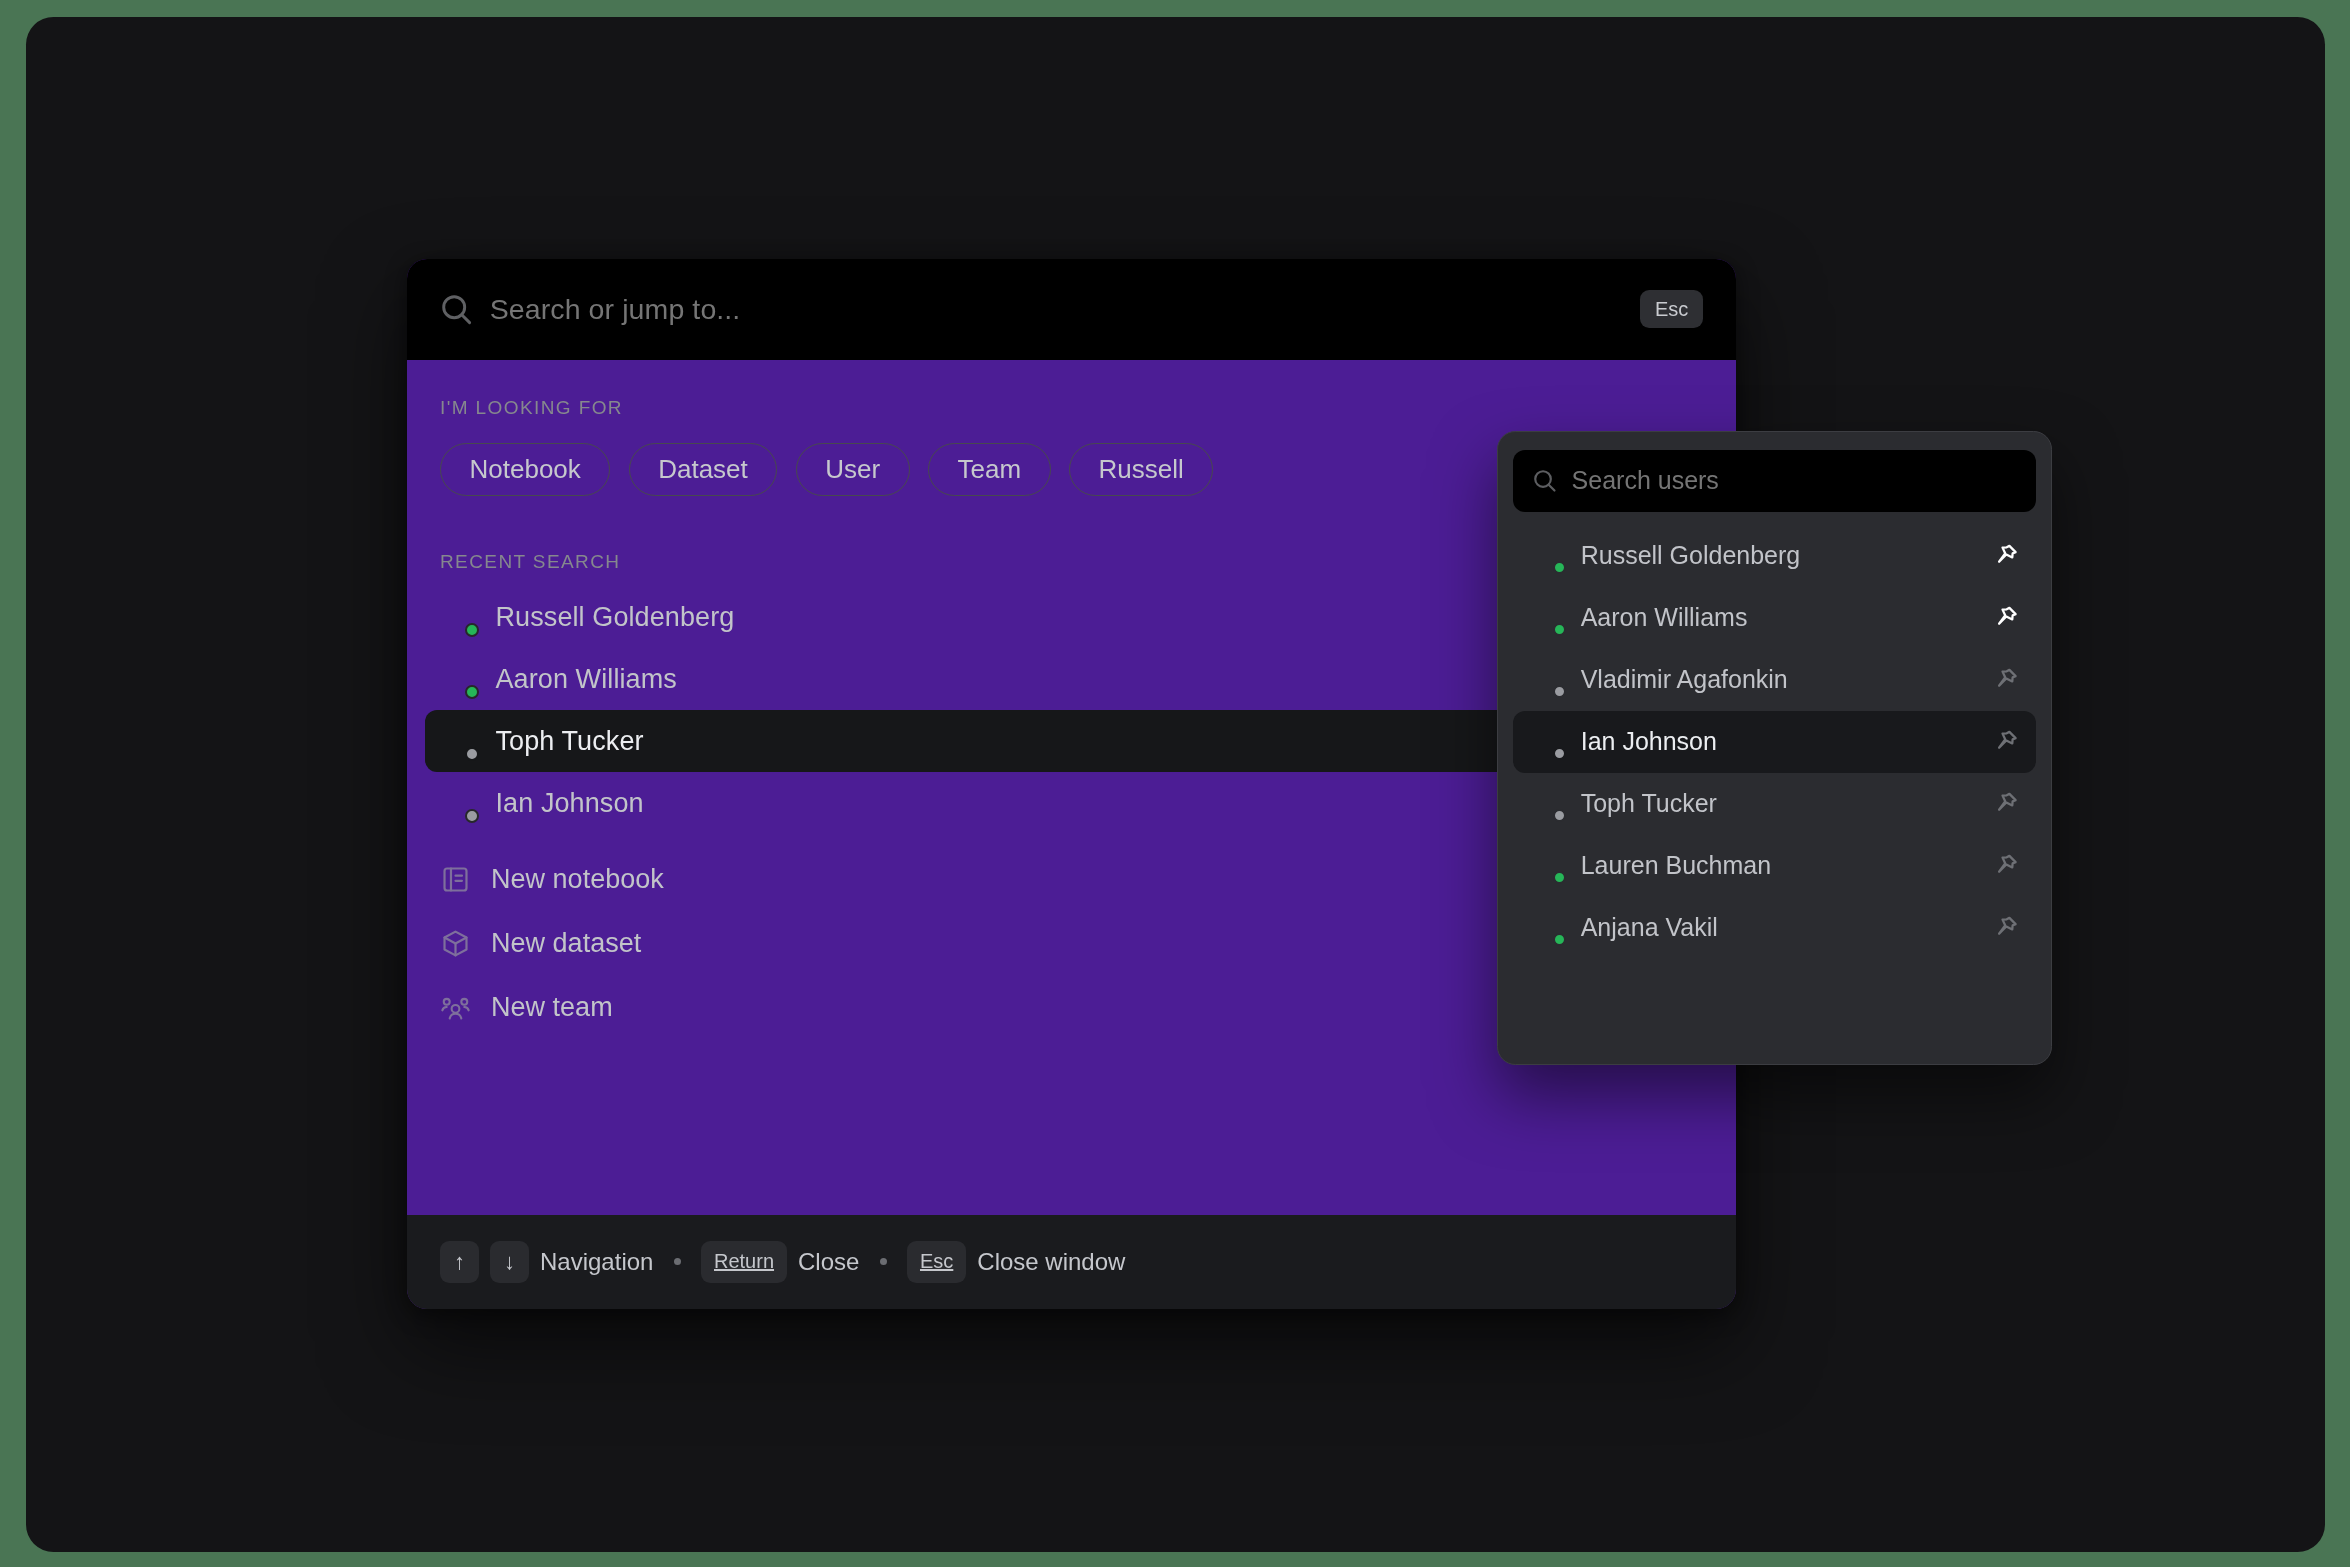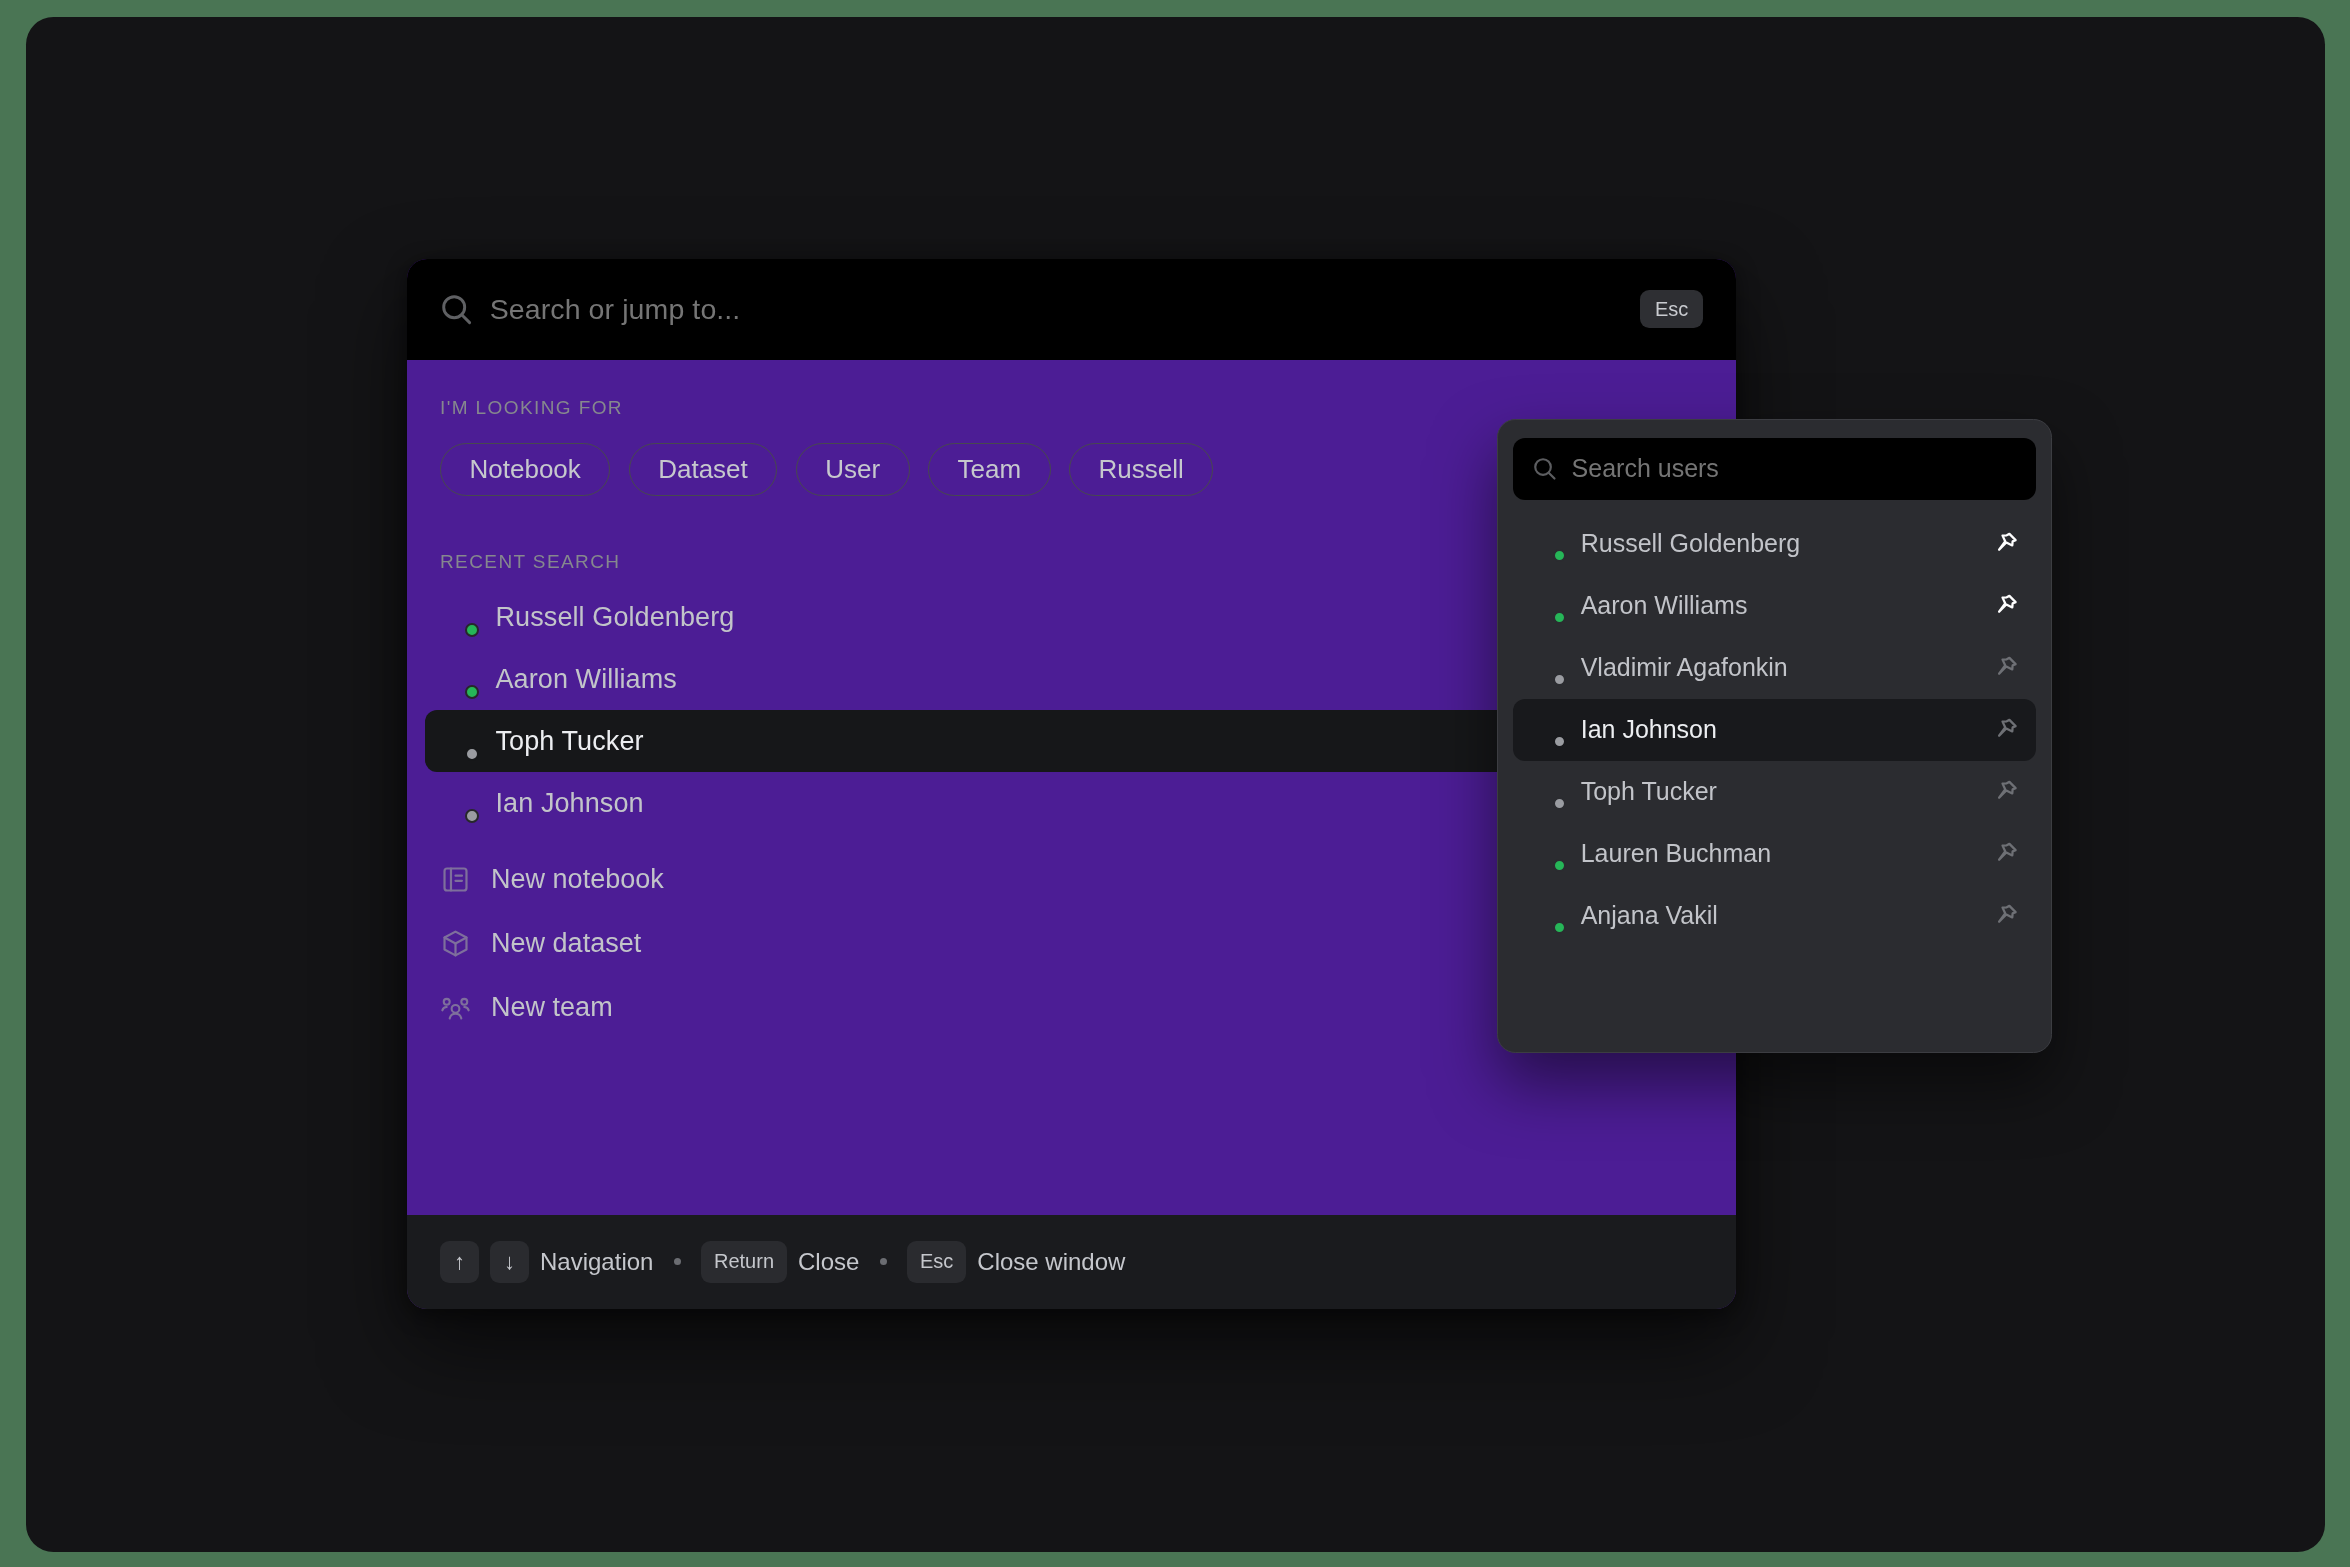--- a/index.html
+++ b/index.html
@@ -186,32 +186,32 @@
   }
   .fkey {
     background: #2a2b2f;
     color: #c5c7cc;
     border-radius: 9.2px;
     width: 39px; height: 42px;
     display: flex; align-items: center; justify-content: center;
     font-size: 22px;
     margin-right: 11px;
   }
-  .fkey.wide { width: auto; padding: 0 13px; font-size: 20px; }
+  .fkey.wide { width: auto; padding: 0 13px; font-size: 20px; text-decoration: underline; }
   .ftext { color: #c5c7cc; font-size: 24px; margin-right: 13px; }
   .fdot {
     width: 7.3px; height: 7.3px; border-radius: 50%;
     background: #6b6d72; margin: 0 20px 0 7.3px;
   }
 
   
   #userpanel {
     position: absolute;
     left: 1471px;
-    top: 402px;
+    top: 414px;
     width: 555px;
     height: 634px;
     background: #2b2c30;
     border: 1.5px solid #3c3d42;
     border-radius: 18.4px;
     box-shadow: 0 31px 64px rgba(0,0,0,.5);
     padding: 18.4px 14.7px 14.7px;
   }
   .usearch {
     height: 62px;

